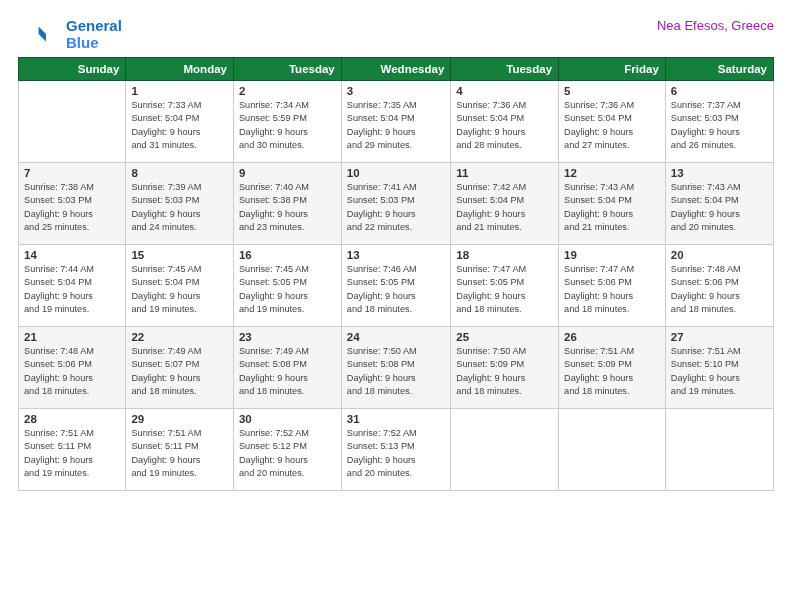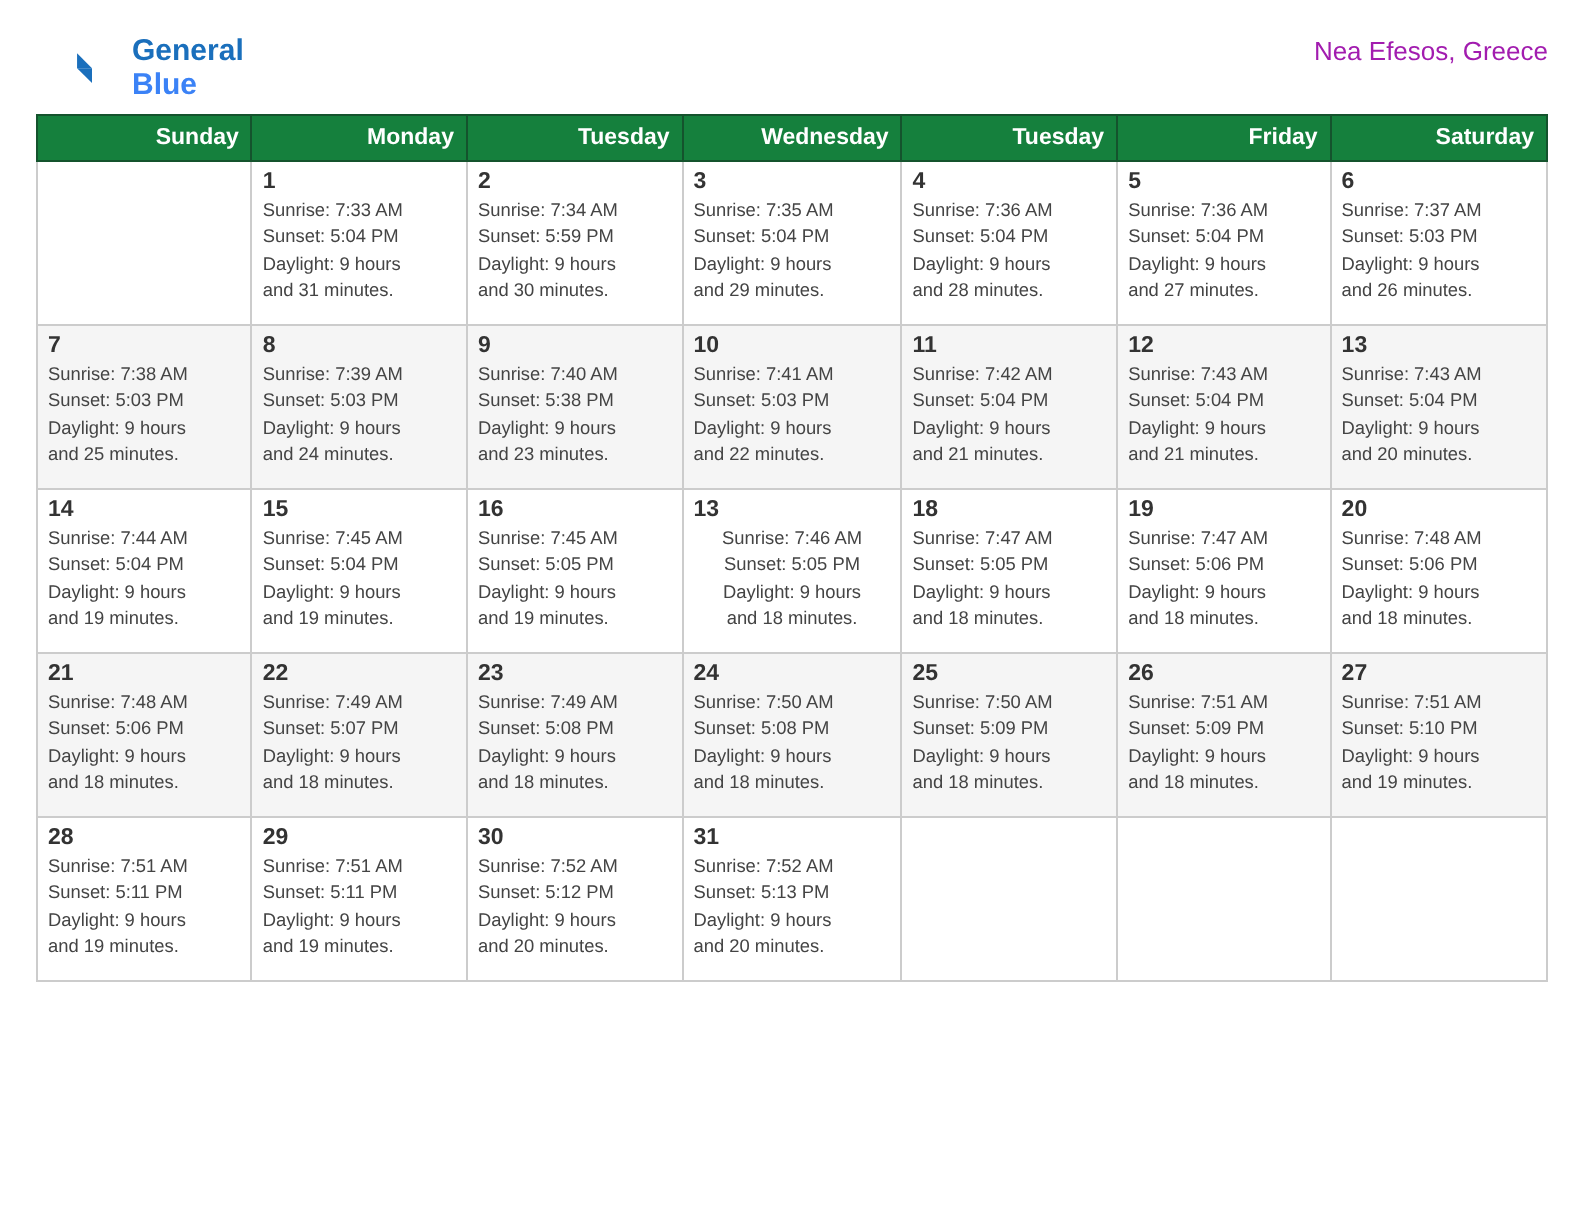--- a/index.html
+++ b/index.html
@@ -241,21 +241,21 @@
           </td>
           <td>
             <span class="day-num">16</span>
             <div class="day-info" style="white-space: pre-line;">Sunrise: 7:45 AM
 Sunset: 5:05 PM
 Daylight: 9 hours
 and 19 minutes.</div>
           </td>
           <td>
             <span class="day-num">13</span>
-            <div class="day-info" style="white-space: pre-line; text-align: center;">Sunrise: 7:46 AM
+            <div class="day-info" style="white-space: pre-line;">Sunrise: 7:46 AM
 Sunset: 5:05 PM
 Daylight: 9 hours
 and 18 minutes.</div>
           </td>
           <td>
             <span class="day-num">18</span>
             <div class="day-info" style="white-space: pre-line;">Sunrise: 7:47 AM
 Sunset: 5:05 PM
 Daylight: 9 hours
 and 18 minutes.</div>

